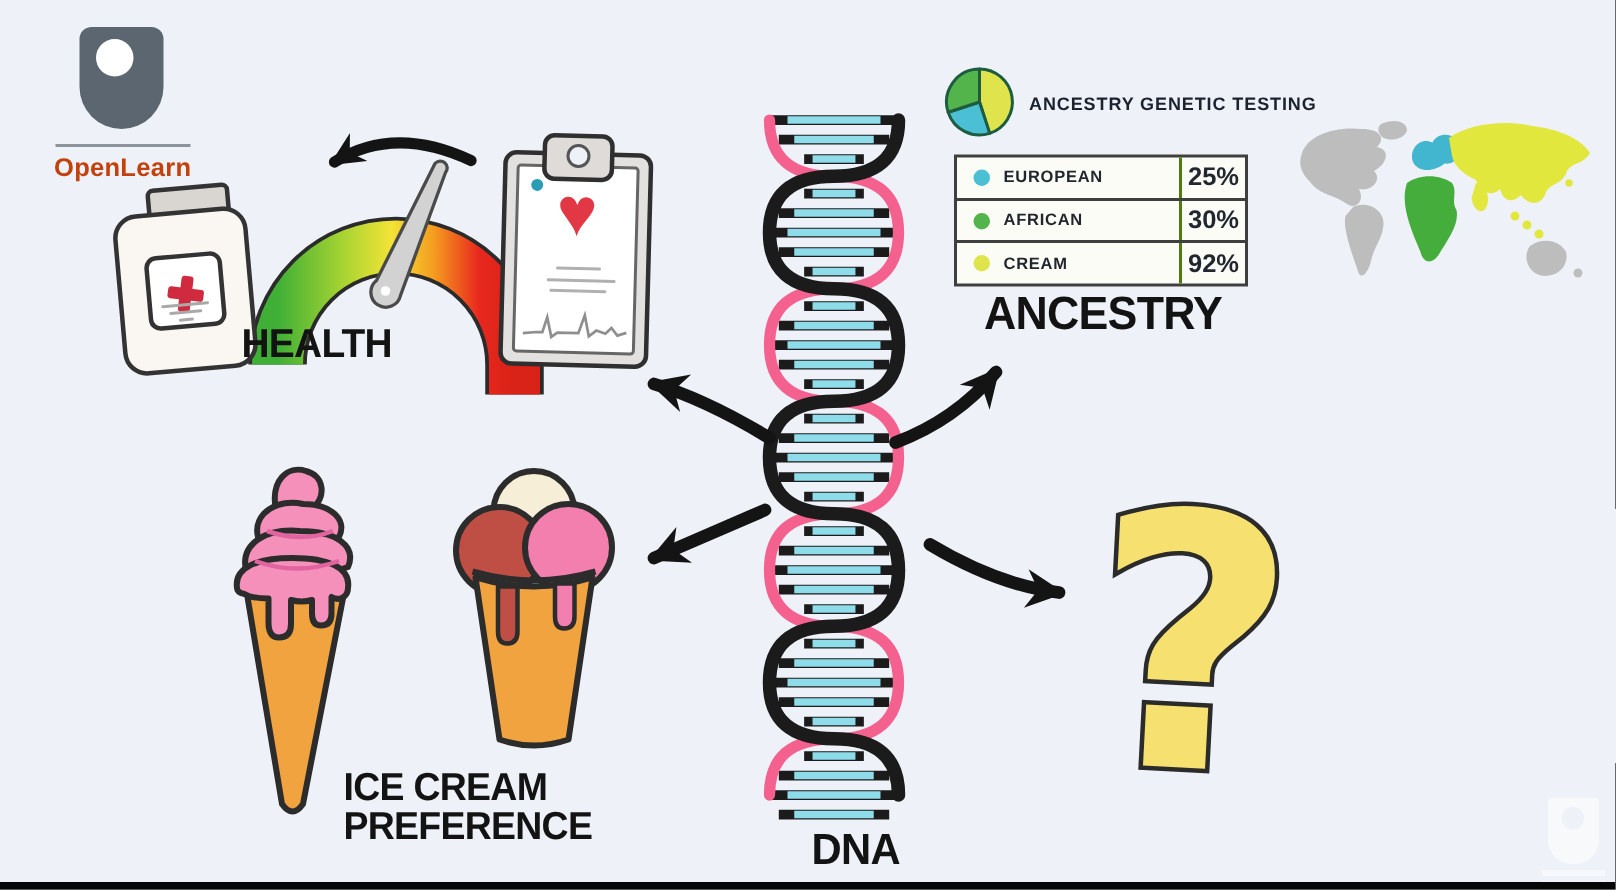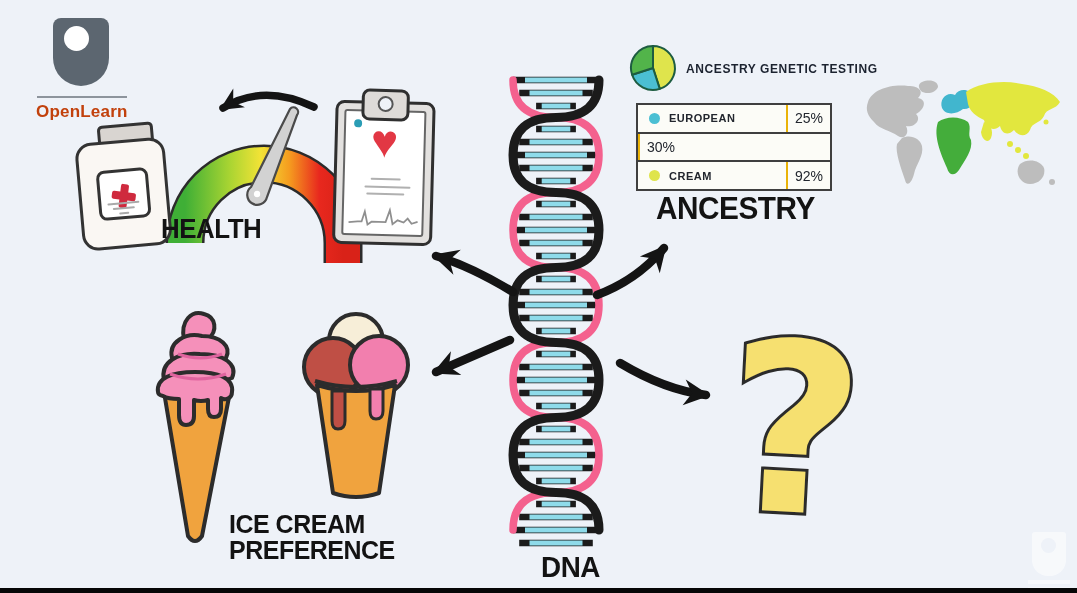--- a/index.html
+++ b/index.html
@@ -42,22 +42,22 @@
   .plines i{position:absolute;background:#b0b0b0;height:2px;border-radius:2px;}
   
   .anc-header{position:absolute;left:686px;top:62px;font-size:12px;font-weight:bold;color:#1c2330;letter-spacing:.6px;}
   .anc-table{position:absolute;left:624px;top:103px;width:192px;height:84px;background:#fcfcf7;
              border:2.5px solid #3f3f3f;display:flex;flex-direction:column;margin-left:12px;}
   .anc-row{flex:1;display:flex;align-items:stretch;border-bottom:2px solid #3f3f3f;}
   .anc-row:last-child{border-bottom:none;}
   .anc-main{flex:1;display:flex;align-items:center;padding-left:11px;}
   .anc-dot{width:11px;height:11px;border-radius:50%;margin-right:9px;}
   .anc-name{font-size:11px;font-weight:bold;color:#22262e;letter-spacing:.5px;}
-  .anc-pct{width:42px;border-left:2px solid #eab308;display:flex;align-items:center;justify-content:center;
-           font-size:14px;font-weight:normal;color:#22262e;}
+  .anc-pct{width:42px;border-left:2px solid #4d7c0f;display:flex;align-items:center;justify-content:center;
+           font-size:17px;font-weight:bold;color:#22262e;}
   
   .bottom-bar{position:absolute;left:0;bottom:0;width:100%;height:5px;background:#060606;}
   .watermark{position:absolute;left:1028px;top:532px;width:60px;height:60px;opacity:.55;}
   .watermark .shield{position:absolute;left:4px;top:0;width:34px;height:44px;background:#fff;border-radius:3px 3px 16px 16px;}
   .watermark .shield .hole{position:absolute;left:9px;top:6px;width:15px;height:15px;background:#eef2f8;border-radius:50%;}
   .watermark .bar1{position:absolute;left:0;top:48px;width:42px;height:4px;background:rgba(255,255,255,.8);}
   .watermark .bar2{position:absolute;left:0;top:55px;width:42px;height:3px;background:rgba(255,255,255,.6);}
   svg{display:block;}
 </style>
 </head>
@@ -142,20 +142,24 @@
 
   <div class="anc-table">
     <div class="anc-row">
       <div class="anc-main">
         <span class="anc-dot" style="background-color: rgb(75, 191, 211);"></span>
         <span class="anc-name">EUROPEAN</span>
       </div>
       <div class="anc-pct">25%</div>
     </div>
     <div class="anc-row">
+      <div class="anc-main">
+        <span class="anc-dot" style="background-color: rgb(82, 180, 74);"></span>
+        <span class="anc-name">AFRICAN</span>
+      </div>
       <div class="anc-pct">30%</div>
     </div>
     <div class="anc-row">
       <div class="anc-main">
         <span class="anc-dot" style="background-color: rgb(223, 228, 76);"></span>
         <span class="anc-name">CREAM</span>
       </div>
       <div class="anc-pct">92%</div>
     </div>
   </div>

